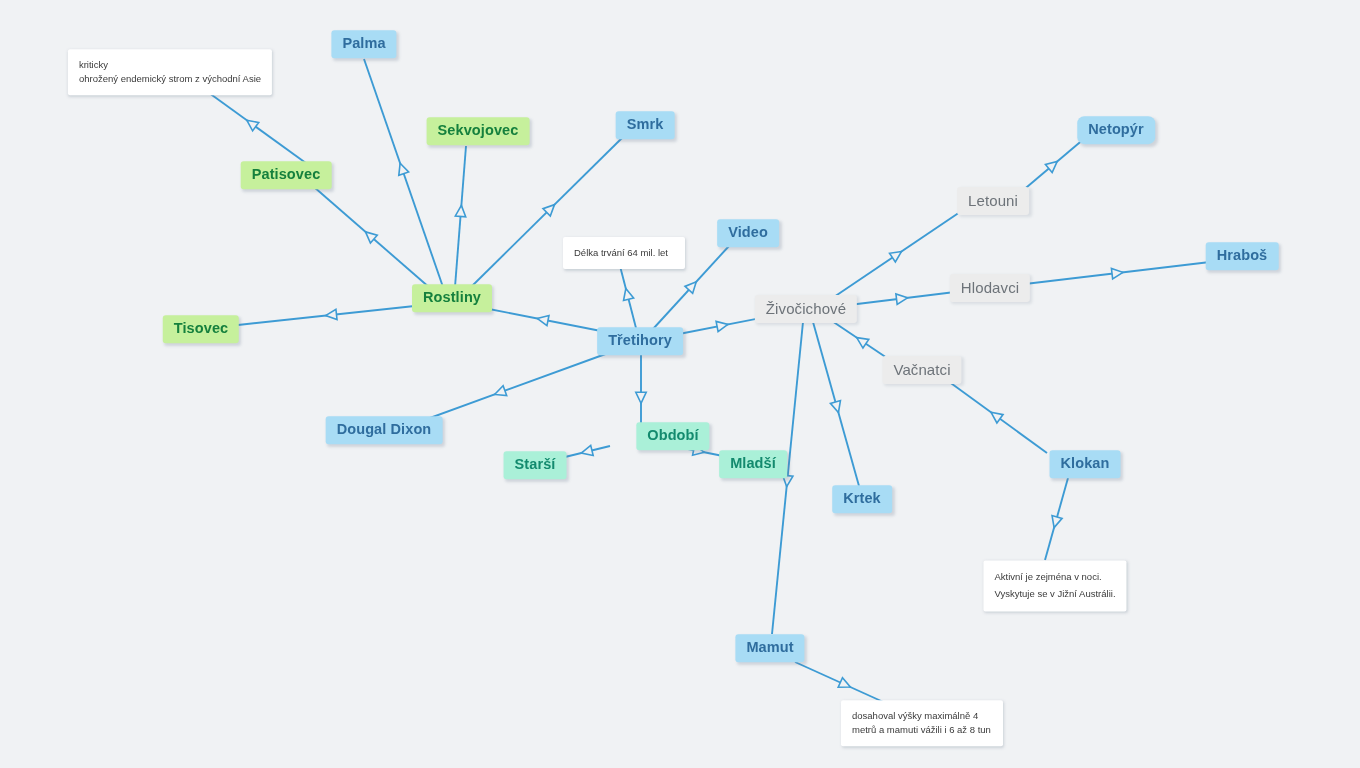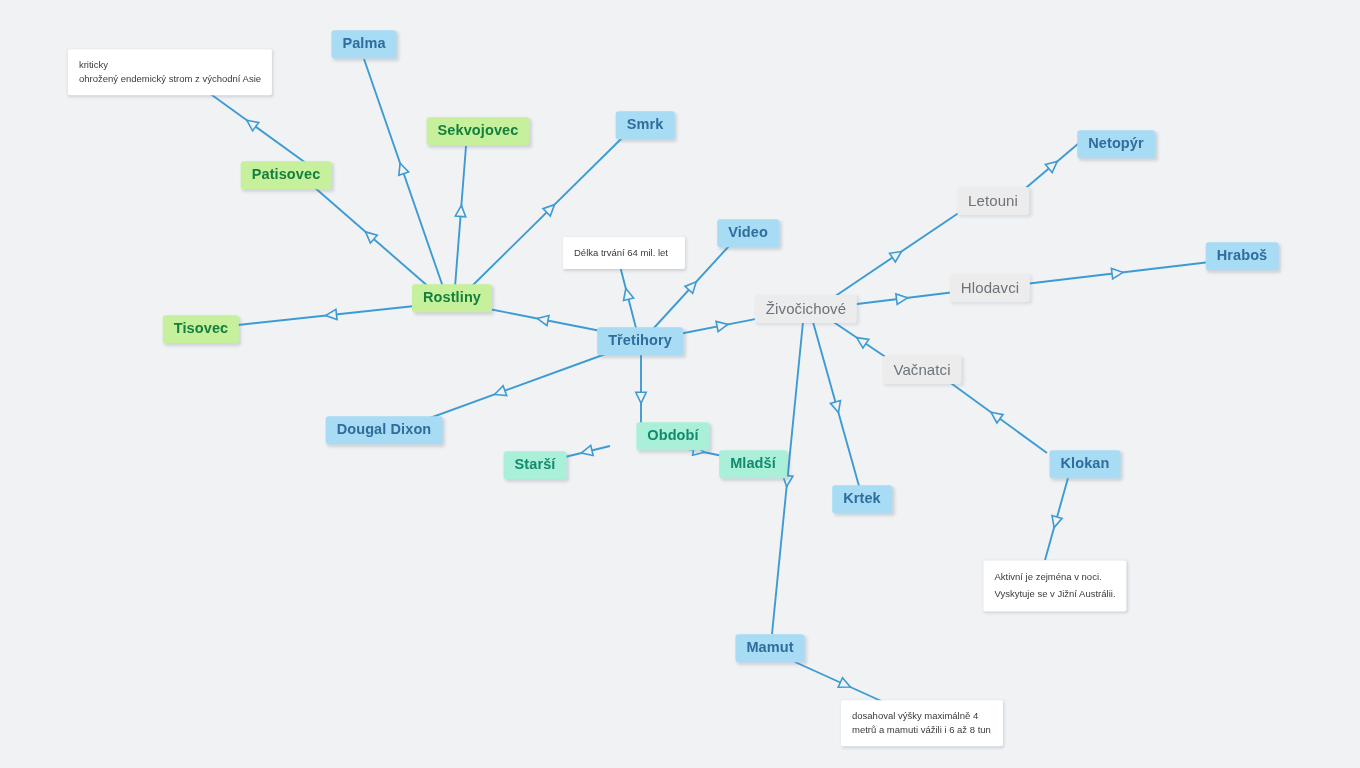--- a/index.html
+++ b/index.html
@@ -174,21 +174,21 @@
       </g>
       <g>
         <line x1="795" y1="662" x2="890" y2="705" stroke="#3d9bd4" stroke-width="1.9"></line>
         <polygon points="850.3606218792382,687.0579656927077 838.1951196476563,687.2593495385719 842.4836365938673,677.7847190760125" fill="#f0f2f4" stroke="#3d9bd4" stroke-width="1.6" stroke-linejoin="miter"></polygon>
       </g>
     </svg>
   <div id="node-layer">
       <div class="node blue" style="left: 364px; top: 44px;">Palma</div>
       <div class="node green" style="left: 478px; top: 131px;">Sekvojovec</div>
       <div class="node blue" style="left: 645px; top: 125px;">Smrk</div>
-      <div class="node blue" style="left: 1116px; top: 144px;">Netopýr</div>
+      <div class="node blue" style="left: 1116px; top: 130px; border-radius: 7px;">Netopýr</div>
       <div class="node green" style="left: 286px; top: 175px;">Patisovec</div>
       <div class="node gray" style="left: 993px; top: 201px;">Letouni</div>
       <div class="node blue" style="left: 748px; top: 233px;">Video</div>
       <div class="node blue" style="left: 1242px; top: 256px;">Hraboš</div>
       <div class="node gray" style="left: 990px; top: 288px;">Hlodavci</div>
       <div class="node green" style="left: 452px; top: 298px;">Rostliny</div>
       <div class="node gray" style="left: 806px; top: 309px;">Živočichové</div>
       <div class="node green" style="left: 201px; top: 329px;">Tisovec</div>
       <div class="node blue" style="left: 640px; top: 341px;">Třetihory</div>
       <div class="node gray" style="left: 922px; top: 370px;">Vačnatci</div>

